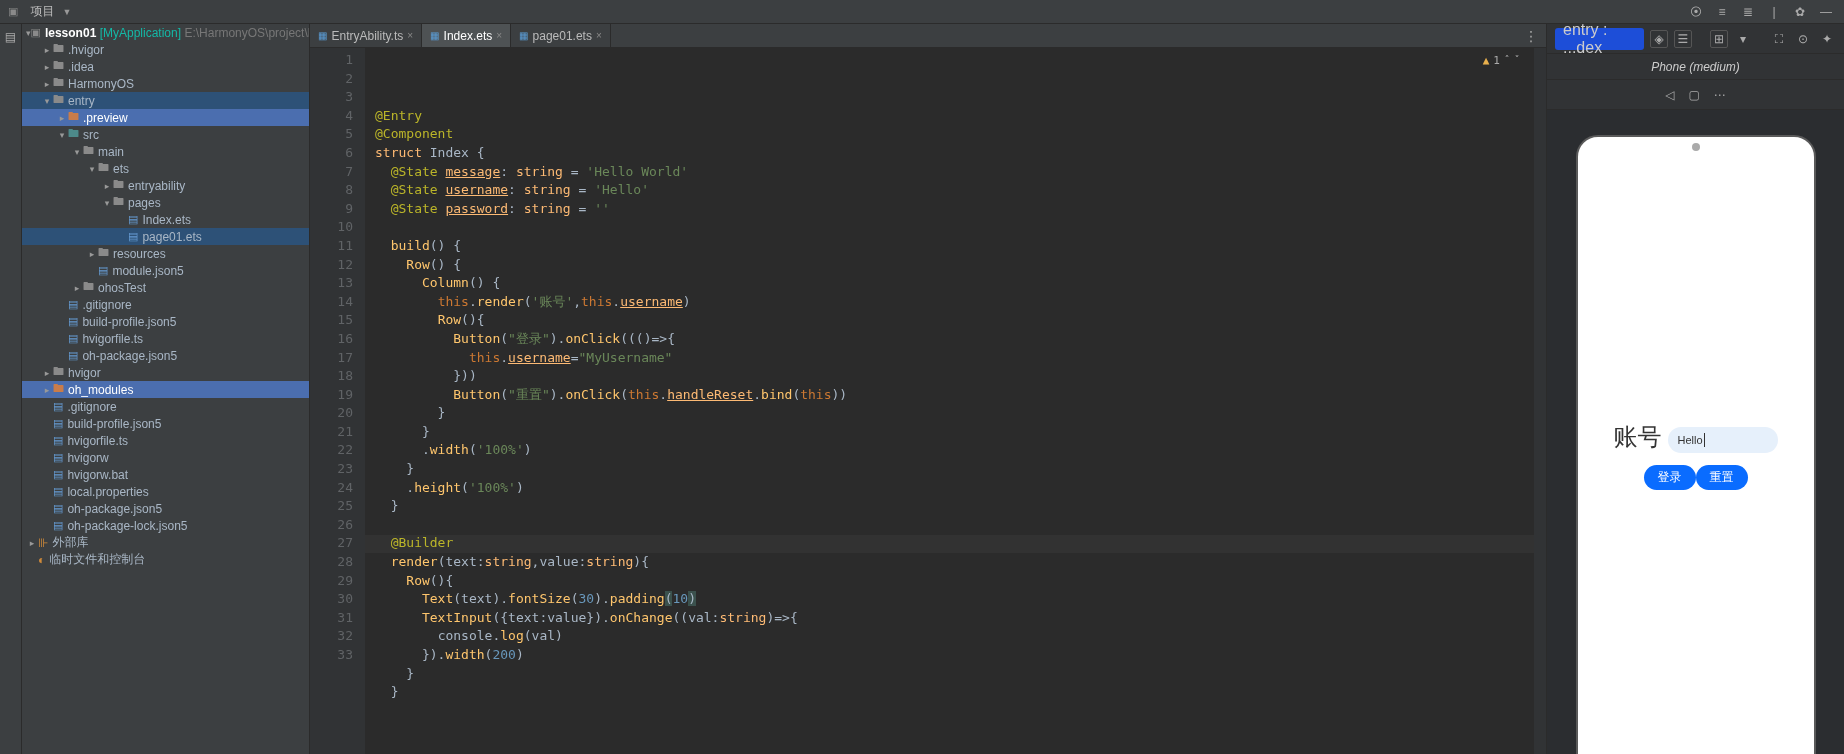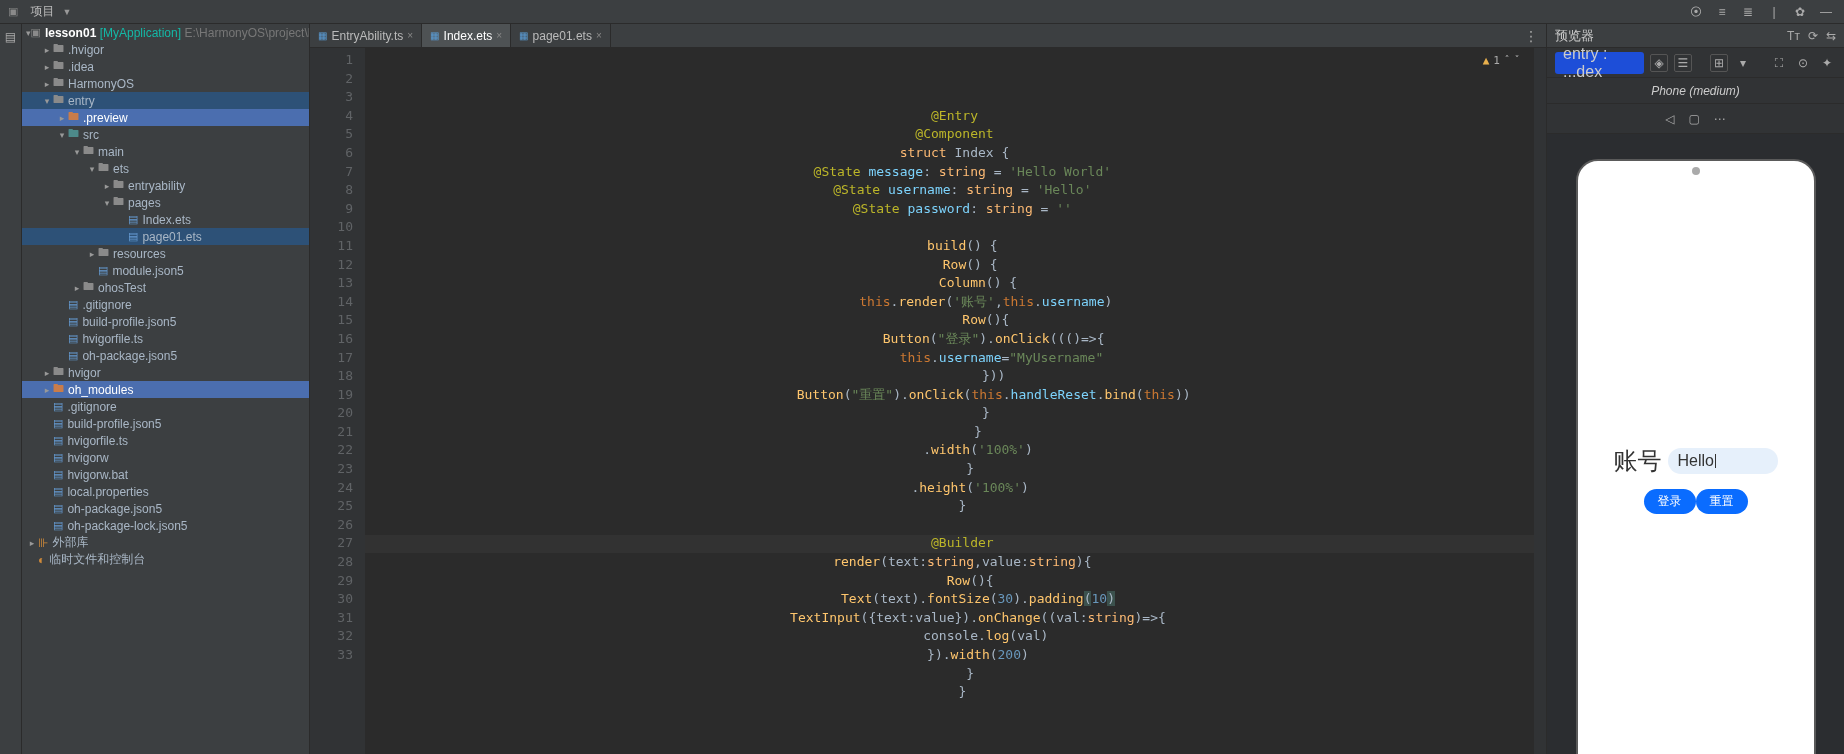--- a/index.html
+++ b/index.html
@@ -112,26 +112,26 @@
       padding-top: 3px;
       padding-left: 10px;
       white-space: pre;
       position: relative;
     }
     .code .kw { color: #fdba74; }
     .code .dec { color: #bbb529; }
     .code .str { color: #6a8759; }
     .code .fn { color: #ffc66d; }
     .code .id { color: #a9b7c6; }
-    .code .prop { color: #7dd3fc; }
+    .code .prop { color: #fdba74; text-decoration: underline; }
     .code .num { color: #6897bb; }
     .code .this { color: #cc7832; }
     .code .paren-h { background: #3b514d; }
     .code-hl-line { position: absolute; left: 0; right: 0; height: 18.6px; background: #323232; z-index: 0; }
-    .code-content { position: relative; z-index: 1; text-align: center; }
+    .code-content { position: relative; z-index: 1; }
     .err-stripe {
       width: 12px;
       background: #313335;
       position: relative;
     }
     .warn-badge { position: absolute; top: 4px; right: 14px; display: flex; align-items: center; gap: 4px; font-size: 11px; color: #aaa; }
     .warn-tri { color: #e8b04d; }
     .arrows { color: #aaa; font-size: 10px; }
     .preview-panel {
       width: 298px;
@@ -214,25 +214,25 @@
       border: 2px solid #5a5a5a;
       border-radius: 22px;
       position: relative;
       overflow: hidden;
       display: flex;
       flex-direction: column;
       align-items: center;
       justify-content: center;
     }
     .phone-notch { position: absolute; top: 6px; left: 50%; transform: translateX(-50%); width: 8px; height: 8px; background: #aaa; border-radius: 50%; }
-    .phone-row { display: flex; align-items: center; gap: 6px; }
+    .phone-row { display: flex; align-items: flex-end; gap: 6px; }
     .phone-label { font-size: 24px; color: #333; }
     .phone-input {
       background: #e6f0fb; border-radius: 14px; height: 26px; width: 110px;
-      display: flex; align-items: center; padding: 0 10px; font-size: 16px; color: #333;
+      display: flex; align-items: center; padding: 0 10px; font-size: 11px; color: #333;
     }
     .phone-cursor { width: 1px; height: 14px; background: #333; margin-left: 1px; }
     .phone-btns { display: flex; margin-top: 12px; }
     .phone-btn {
       background: #0a6cff; color: #fff; font-size: 12px;
       padding: 4px 14px; border-radius: 14px;
     }
   </style>
 </head>
 <body>
@@ -494,28 +494,20 @@
           <span>1</span>
           <span class="arrows">ˆ</span>
           <span class="arrows">ˇ</span>
         </div>
       </div>
       <div class="err-stripe"></div>
     </div>
   </div>
 
   <div class="preview-panel">
-    <div class="preview-header">
-      <span class="preview-title">预览器</span>
-      <div class="preview-icons">
-        <span>Tᴛ</span>
-        <span>⟳</span>
-        <span>⇆</span>
-      </div>
-    </div>
     <div class="preview-toolbar">
       <div class="preview-crumb">
         <span>entry : ...dex</span>
       </div>
       <div class="preview-tool-icons">
         <span class="tool-icon boxed">◈</span>
         <span class="tool-icon boxed">☰</span>
         <span style="width:6px"></span>
         <span class="tool-icon boxed">⊞</span>
         <span class="tool-icon">▾</span>

